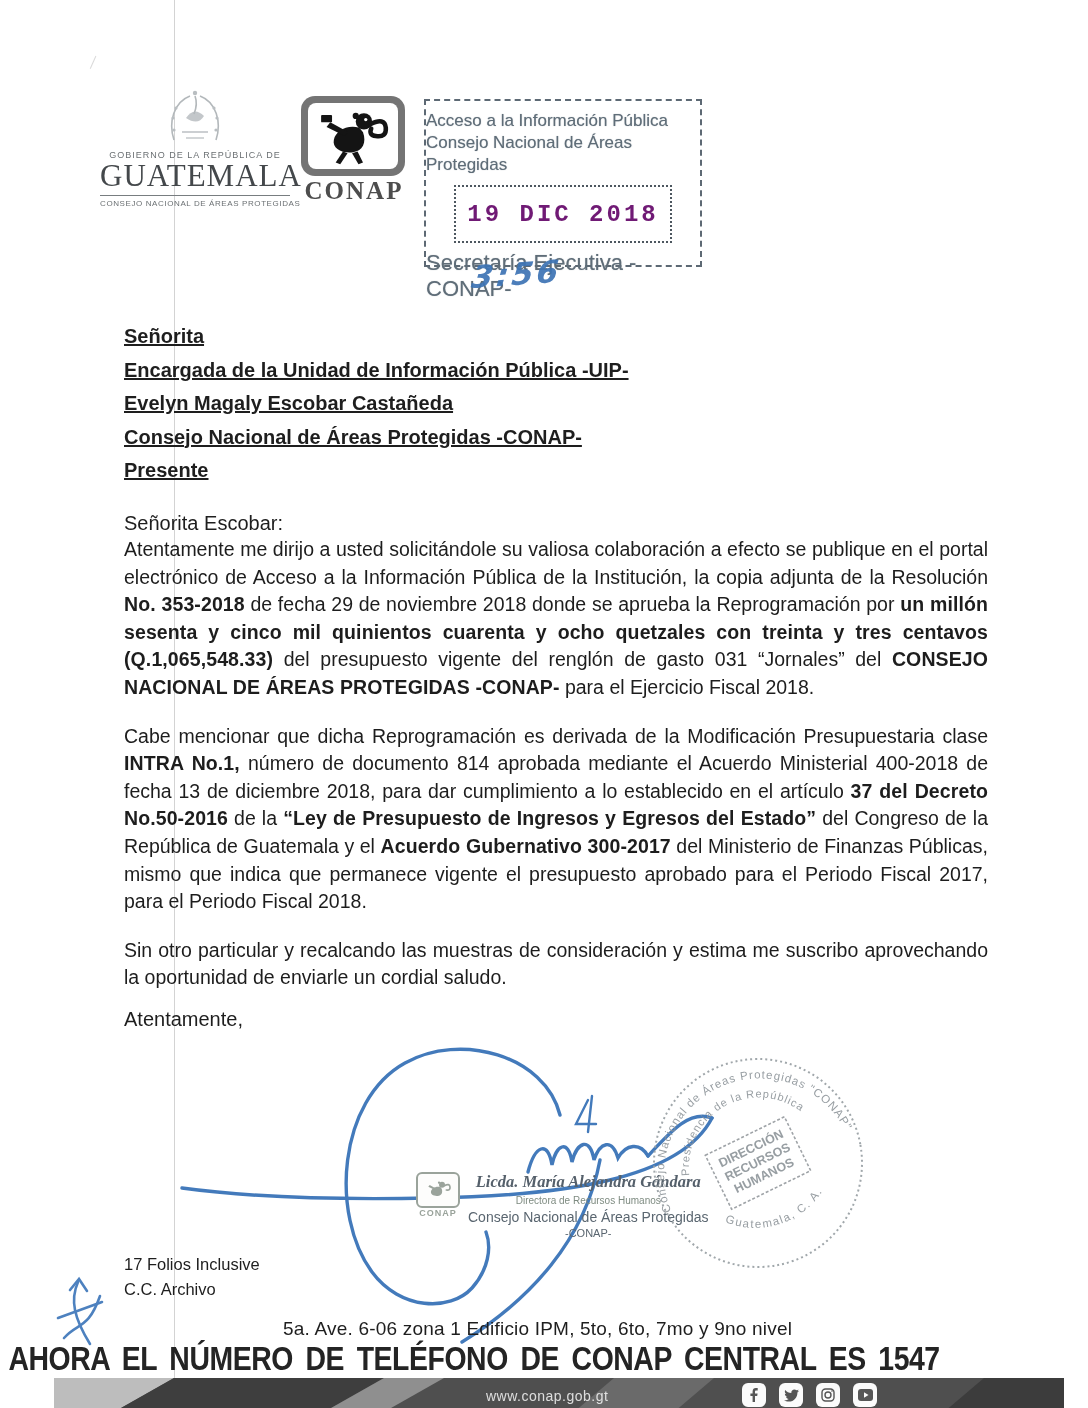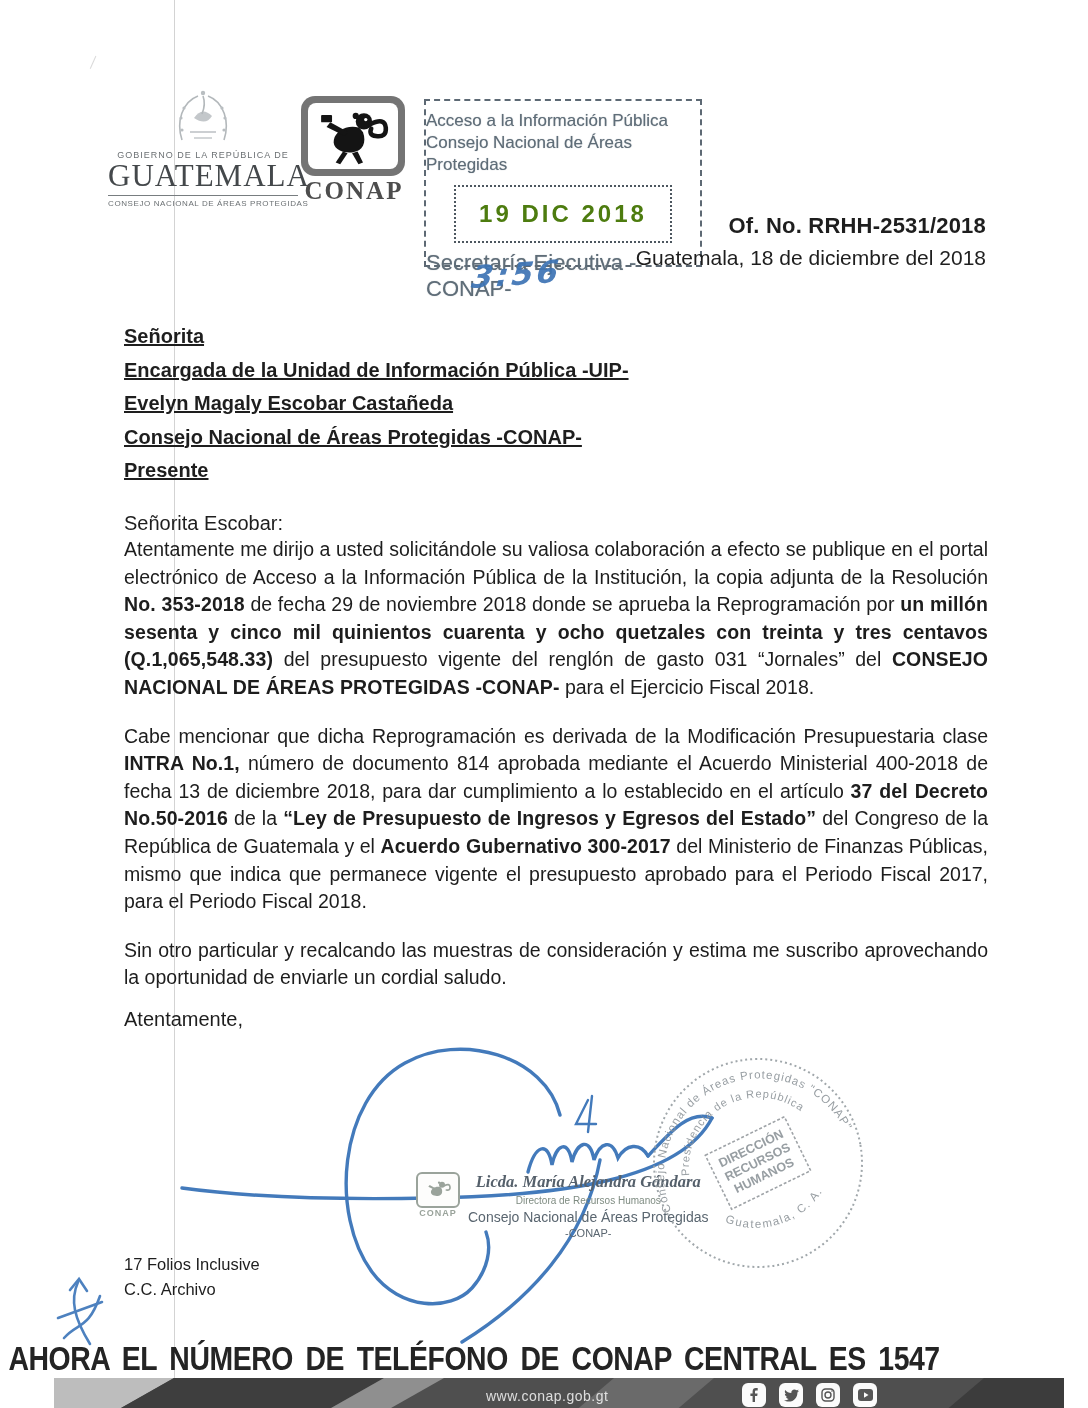--- a/index.html
+++ b/index.html
@@ -3,21 +3,21 @@
 <meta charset="utf-8">
 <style>
   * { margin:0; padding:0; box-sizing:border-box; }
   body { background:#888; font-family:"Liberation Sans", sans-serif; }
   .page { position:relative; width:1088px; height:1408px; background:#ffffff;
           overflow:hidden; margin:0 auto; color:#1e1e1e; }
   .scan-line { position:absolute; left:174px; top:0; width:1px; height:1378px;
                background:#d3d3d3; }
 
   
-  .gov-logo { position:absolute; left:108px; top:88px; width:190px; text-align:center;
+  .gov-logo { position:absolute; left:100px; top:88px; width:190px; text-align:center;
               color:#5a5f63; }
   .gov-logo .emblem { display:block; margin:0 auto 2px; }
   .gov-logo .pre { font-size:9px; letter-spacing:1px; color:#6b7073; white-space:nowrap; }
   .gov-logo .name { font-family:"Liberation Serif", serif; font-size:31px; letter-spacing:1px;
                     color:#44484b; line-height:1.05; }
   .gov-logo .post { font-size:8px; letter-spacing:.6px; color:#6b7073; border-top:1px solid #787d80;
                     padding-top:3px; margin-top:2px; white-space:nowrap; }
 
   .conap-logo { position:absolute; left:301px; top:96px; width:106px; text-align:center; }
   .conap-logo .frame { width:104px; height:80px; background:#747474; border-radius:14px;
@@ -26,22 +26,22 @@
                        display:flex; align-items:center; justify-content:center; }
   .conap-logo .label { font-family:"Liberation Serif", serif; font-weight:700; font-size:25px;
                        letter-spacing:2px; color:#4d4d4d; margin-top:1px; }
 
   .stamp-box { position:absolute; left:424px; top:99px; width:278px; height:168px;
                border:2px dashed #5d6974; padding-top:9px; 
                color:#5f6d78; }
   .stamp-box .sline { font-size:17px; line-height:22px; text-shadow:0 0 1px rgba(95,109,120,.55); }
   .date-box { width:218px; height:58px; margin:9px auto 7px; border:2px dotted #4d5760;
               display:flex; align-items:center; justify-content:center; }
-  .date-box .date { font-family:Liberation Sans, sans-serif; font-weight:700; font-size:24px;
-                    letter-spacing:3px; color:#4d7c0f; }
+  .date-box .date { font-family:Liberation Mono, monospace; font-weight:700; font-size:24px;
+                    letter-spacing:3px; color:#701a75; }
   .stamp-box .office { font-size:22px; text-shadow:0 0 1px rgba(95,109,120,.5); }
   .hand-time { position:absolute; left:46px; bottom:-27px; font-family:"DejaVu Sans", sans-serif;
                font-style:italic; font-size:31px; color:#3d74b5; transform:skewX(-10deg) rotate(-4deg);
                letter-spacing:3px; font-weight:700; opacity:.92; }
 
   .ref-block { position:absolute; right:102px; top:213px; text-align:right; }
   .ref-number { font-weight:700; font-size:22px; letter-spacing:.2px; }
   .date-line  { font-size:21px; margin-top:7px; }
 
   
@@ -147,24 +147,20 @@
   <div class="stamp-box">
     <div class="sline">Acceso a la Información Pública</div>
     <div class="sline">Consejo Nacional de Áreas Protegidas</div>
     <div class="date-box">
       <span class="date">19 DIC 2018</span>
     </div>
     <div class="office">Secretaría Ejecutiva -CONAP-</div>
     <div class="hand-time">3:56</div>
   </div>
 
-  <div class="ref-block">
-    <div class="ref-number">Of. No. RRHH-2531/2018</div>
-    <div class="date-line">Guatemala, 18 de diciembre del 2018</div>
-  </div>
 
   <div class="recipient">
       <div>Señorita</div>
       <div>Encargada de la Unidad de Información Pública -UIP-</div>
       <div>Evelyn Magaly Escobar Castañeda</div>
       <div>Consejo Nacional de Áreas Protegidas -CONAP-</div>
       <div>Presente</div>
     </div>
 
   <div class="salutation">Señorita Escobar:</div>
@@ -243,20 +239,21 @@
         <text x="116" y="131">HUMANOS</text>
       </g>
     </g>
   </svg>
 
   <div class="folios">
     <div>17 Folios Inclusive</div>
     <div>C.C.   Archivo</div>
   </div>
 
+  <div class="address-line">5a. Ave. 6-06 zona 1 Edificio  IPM, 5to, 6to, 7mo y 9no  nivel</div>
   <div class="phone-banner">AHORA EL NÚMERO DE TELÉFONO DE CONAP CENTRAL ES 1547</div>
 
   <div class="bottom-bar">
     <svg width="1010" height="34" viewBox="0 0 1010 34" style="position:absolute;left:0;top:0">
       <rect x="0" y="0" width="1010" height="34" fill="#4f4f4f"></rect>
       <polygon points="0,0 120,0 60,34 0,34" fill="#bdbdbd"></polygon>
       <polygon points="120,0 330,0 270,34 60,34" fill="#3e3e3e"></polygon>
       <polygon points="330,0 390,0 330,34 270,34" fill="#8f8f8f"></polygon>
       <polygon points="560,0 660,0 620,34 520,34" fill="#6a6a6a"></polygon>
       <polygon points="930,0 1010,0 1010,34 890,34" fill="#3c3c3c"></polygon>

